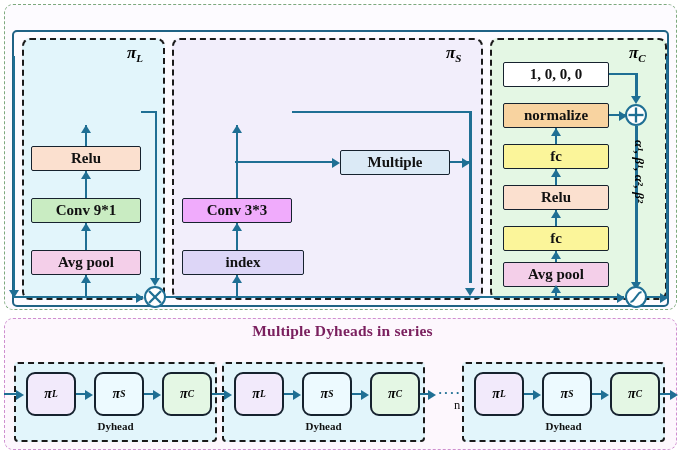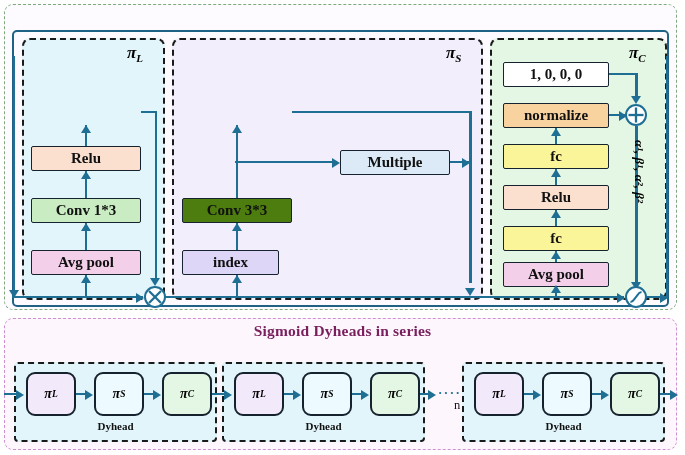--- a/index.html
+++ b/index.html
@@ -118,21 +118,21 @@
     <span>π</span><sub>L</sub>
   </div>
   <div class="modlabel lab-s">
     <span>π</span><sub>S</sub>
   </div>
   <div class="modlabel lab-c">
     <span>π</span><sub>C</sub>
   </div>
 
   <div class="node" style="left:31px;top:146px;width:110px;height:25px;background:#fbe0cf;">Relu</div>
-  <div class="node" style="left:31px;top:198px;width:110px;height:25px;background:#c9ecc2;">Conv 1*3</div>
+  <div class="node" style="left:31px;top:198px;width:110px;height:25px;background:#c9ecc2;">Conv 9*1</div>
   <div class="node" style="left:31px;top:250px;width:110px;height:25px;background:#f4cfe9;">Avg pool</div>
 
   <div class="ln lnv" style="left:84.8px;top:223px;height:27px;"></div>
   <div class="arr arr-up" style="left:80.5px;top:223px;"></div>
 
   <div class="ln lnv" style="left:84.8px;top:171px;height:27px;"></div>
   <div class="arr arr-up" style="left:80.5px;top:171px;"></div>
 
   <div class="ln lnv" style="left:84.8px;top:125px;height:21px;"></div>
   <div class="arr arr-up" style="left:80.5px;top:125px;"></div>
@@ -150,22 +150,22 @@
   <div class="arr arr-right" style="left:136px;top:292.8px;"></div>
 
   <div class="op" style="left:144px;top:286px;width:22px;height:22px;">
     <svg width="18" height="18" viewBox="0 0 18 18">
       <line x1="3" y1="3" x2="15" y2="15" stroke="#1f6f94" stroke-width="2.3"></line>
       <line x1="15" y1="3" x2="3" y2="15" stroke="#1f6f94" stroke-width="2.3"></line>
     </svg>
   </div>
 
   <div class="node" style="left:340px;top:150px;width:110px;height:25px;background:#dbeaf6;">Multiple</div>
-  <div class="node" style="left:182px;top:198px;width:110px;height:25px;background:#4d7c0f;">Conv 3*3</div>
-  <div class="node" style="left:182px;top:250px;width:97px;height:25px;background:#ddd6f7;">index</div>
+  <div class="node" style="left:182px;top:198px;width:110px;height:25px;background:#f0abfc;">Conv 3*3</div>
+  <div class="node" style="left:182px;top:250px;width:122px;height:25px;background:#ddd6f7;">index</div>
 
   <div class="ln lnh" style="left:164px;top:296px;width:308px;"></div>
   <div class="ln lnv" style="left:235.8px;top:275px;height:23px;"></div>
   <div class="arr arr-up" style="left:231.5px;top:275px;"></div>
 
   <div class="ln lnv" style="left:235.8px;top:223px;height:27px;"></div>
   <div class="arr arr-up" style="left:231.5px;top:223px;"></div>
 
   <div class="ln lnv" style="left:235.8px;top:125px;height:73px;"></div>
   <div class="arr arr-up" style="left:231.5px;top:125px;"></div>
@@ -228,21 +228,21 @@
     <svg width="18" height="18" viewBox="0 0 18 18">
       <path d="M3.5 13.5 C 6 14.5, 7 11, 9 9 C 11 7, 12 3.5, 14.5 4.5" fill="none" stroke="#1f6f94" stroke-width="2"></path>
     </svg>
   </div>
 
   <div class="ln lnh" style="left:646px;top:296px;width:22px;"></div>
   <div class="ln lnv" style="left:665.6px;top:56px;height:242px;"></div>
   <div class="arr arr-right" style="left:660px;top:292.8px;"></div>
 
   <div class="panel-bot"></div>
-  <div class="panel-title title-bot">Sigmoid Dyheads in series</div>
+  <div class="panel-title title-bot">Multiple Dyheads in series</div>
 
   <div class="dyhead" style="left:14px;top:362px;width:203px;height:80px;"></div>
   <div class="pinode" style="left:26px;top:372px;width:50px;height:44px;background:#f2eafb;">
     <span>π</span>
       <sub>L</sub>
   </div>
   <div class="pinode" style="left:94px;top:372px;width:50px;height:44px;background:#edfaff;">
     <span>π</span>
       <sub>S</sub>
   </div>

